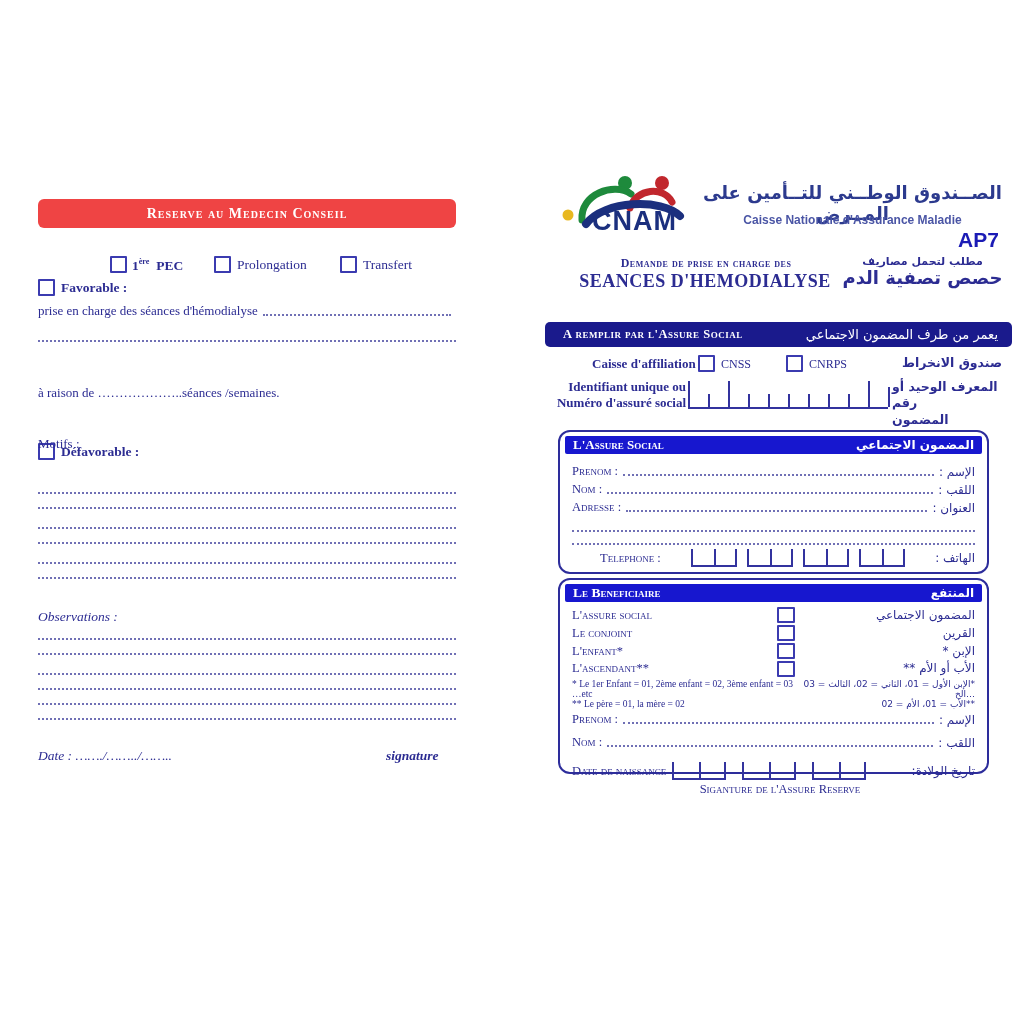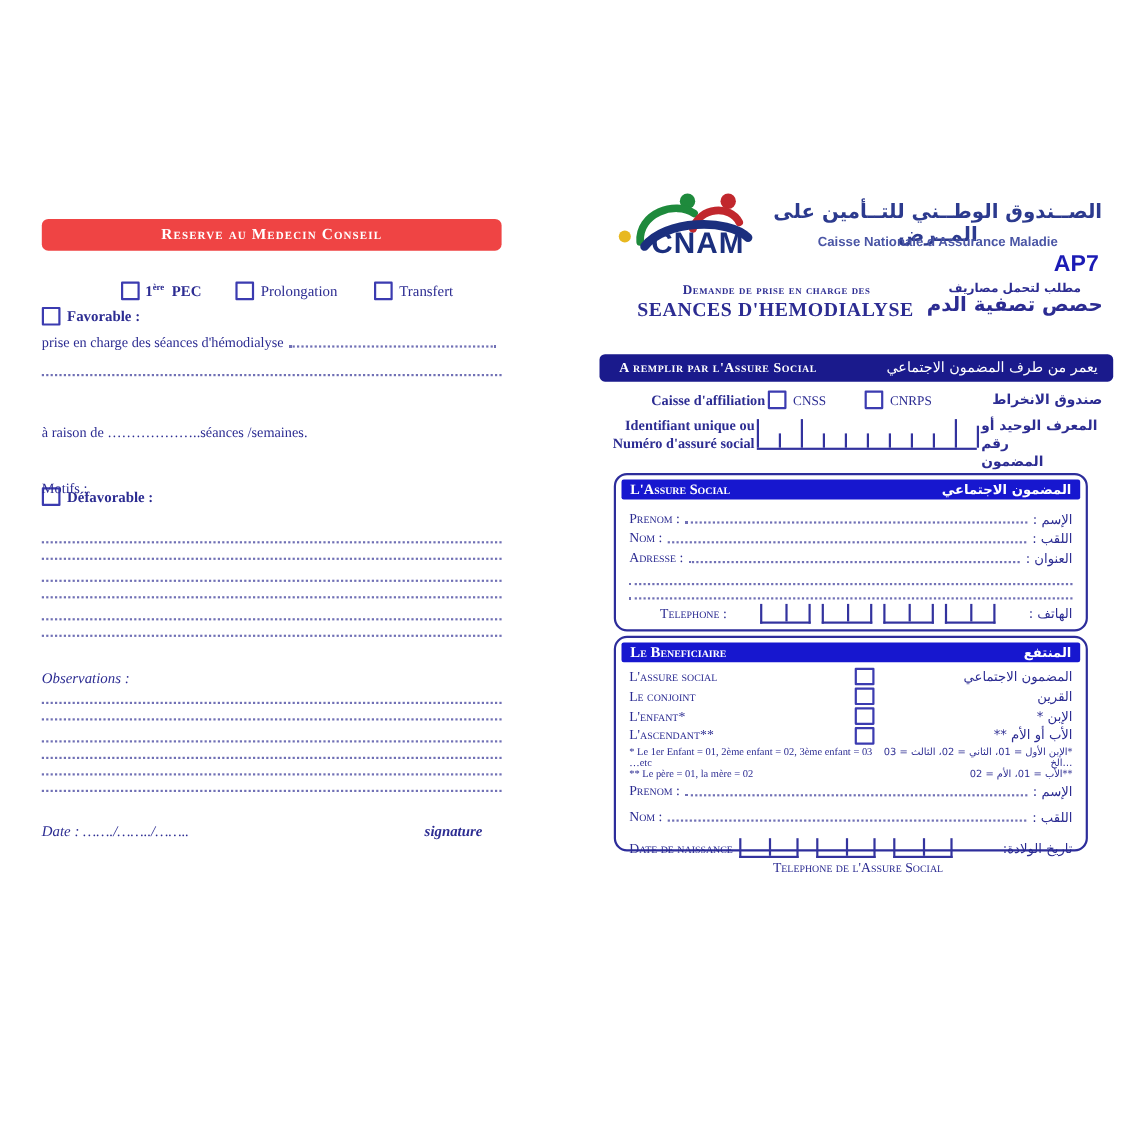--- a/index.html
+++ b/index.html
@@ -251,16 +251,16 @@
       <span class="row" style="gap:16px; margin-right:46px;">
         <span class="comb2" style="width:50px;"></span>
         <span class="comb2" style="width:50px;"></span>
         <span class="comb2" style="width:50px;"></span>
       </span>
       <span class="ar lbl" style="font-size:12px;">تاريخ الولادة:</span>
     </div>
   </div>
 
   <div class="abs row" style="left:615px; top:782px; width:330px; justify-content:center; gap:14px; align-items:center;">
-    <span class="sc" style="font-size:12.5px;">Telephone de l'Assure Social</span>
+    <span class="sc" style="font-size:12.5px;">Siganture de l'Assure Reserve</span>
   </div>
 
 </div>
 
 </body></html>

